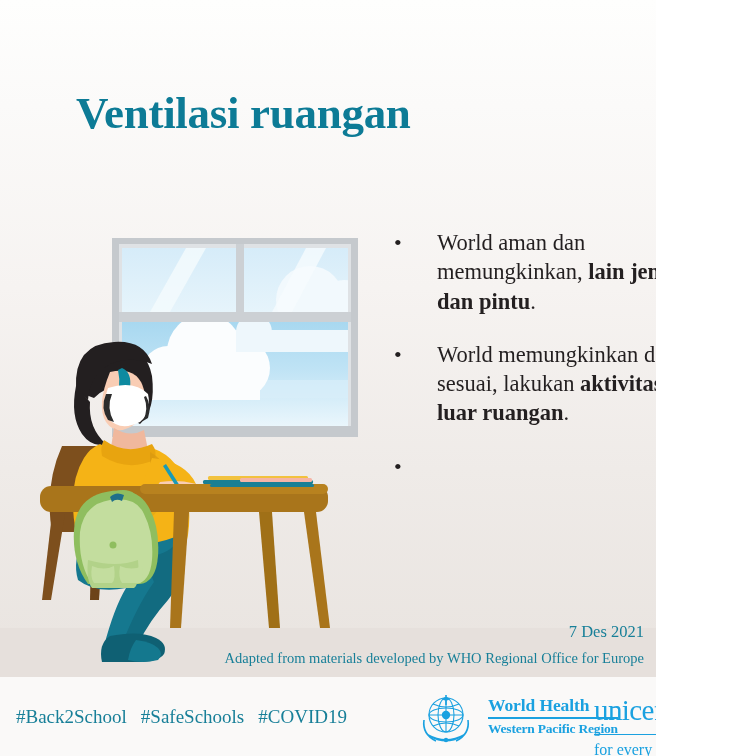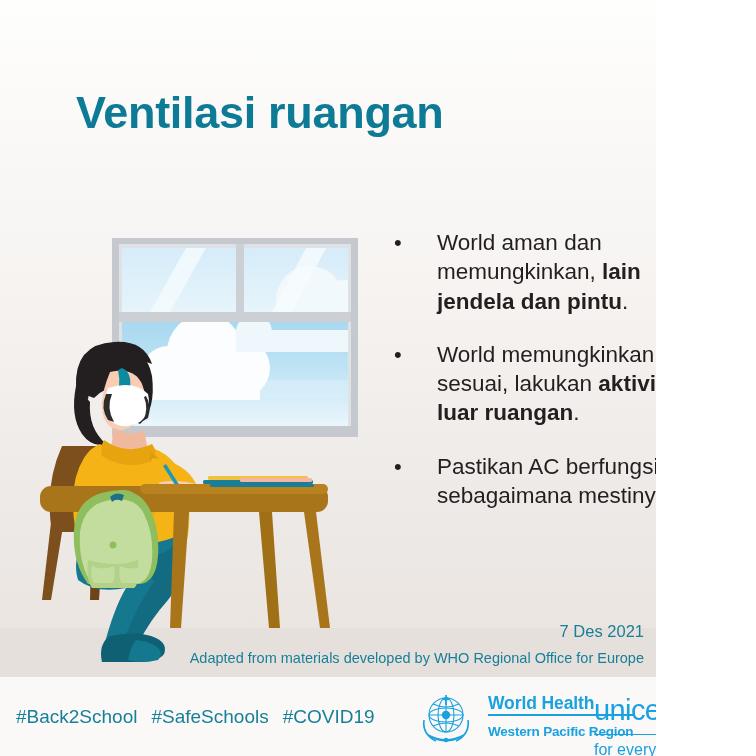--- a/index.html
+++ b/index.html
@@ -5,21 +5,21 @@
   html, body {
     margin: 0;
     padding: 0;
     background: #ffffff;
   }
   #poster {
     position: relative;
     width: 656px;
     height: 756px;
     overflow: hidden;
-    font-family: Liberation Sans, sans-serif;
+    font-family: Liberation Serif, serif;
     background: linear-gradient(180deg,
       #fefefd 0%,
       #fbfaf9 14%,
       #f6f3f1 38%,
       #efebe8 62%,
       #eae5e1 84%,
       #e8e3df 100%);
   }
 
   
@@ -133,21 +133,21 @@
     font-size: 17.5px;
     font-weight: 700;
     line-height: 1.02;
     letter-spacing: -0.1px;
   }
   .who-region {
     color: #1aa1e0;
     font-size: 13.5px;
     font-weight: 700;
     border-top: 2px solid #1aa1e0;
-    padding-top: 8px;
+    padding-top: 2px;
     margin-top: 2px;
     letter-spacing: -0.2px;
     white-space: nowrap;
   }
   .unicef-logo {
     position: absolute;
     left: 594px;
     top: 18px;
   }
   .unicef-top {
@@ -315,21 +315,21 @@
     <li>
       <span class="dot">•</span>
       <span>World aman dan memungkinkan, </span><b>lain jendela dan pintu</b><span>.</span>
     </li>
     <li>
       <span class="dot">•</span>
       <span>World memungkinkan dan sesuai, lakukan </span><b>aktivitas di luar ruangan</b><span>.</span>
     </li>
     <li>
       <span class="dot">•</span>
-      <span>Pastikan AC berfungsi sebagaimana mestinya.</span><b></b><span></span>
+      <b></b><span></span>
     </li>
   </ul>
 
   <div class="date">7 Des 2021</div>
   <div class="attribution">Adapted from materials developed by WHO Regional Office for Europe</div>
 
   <div class="footer">
 
     <div class="hashtags">
       <span>#Back2School</span><span>#SafeSchools</span><span>#COVID19</span>

